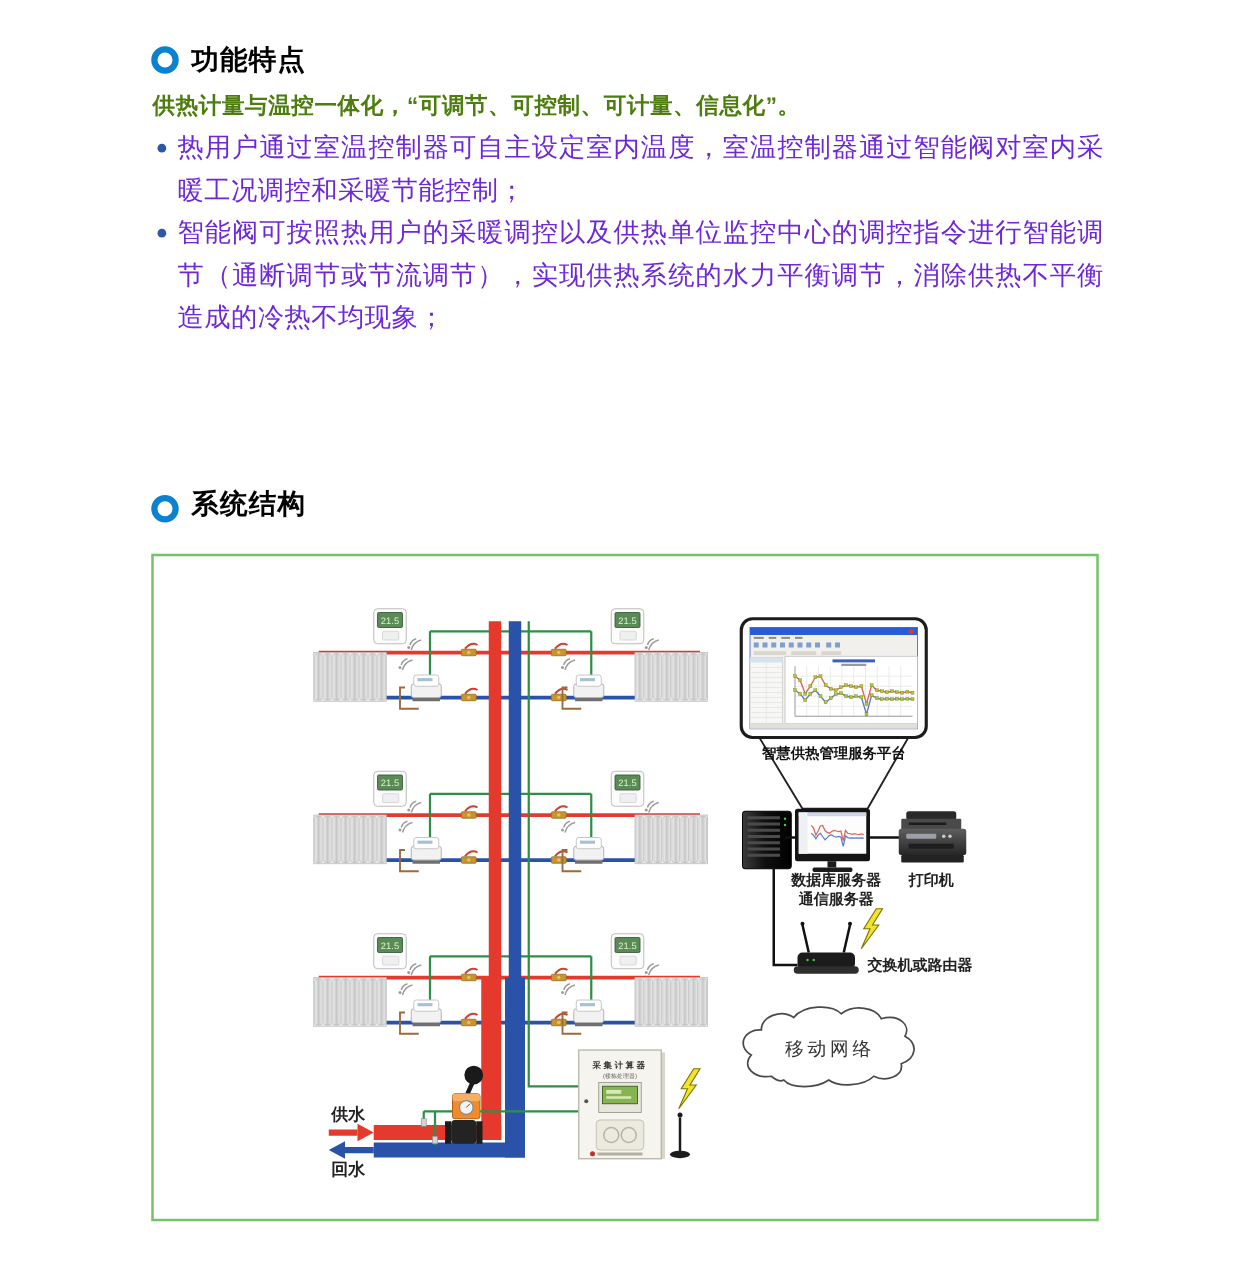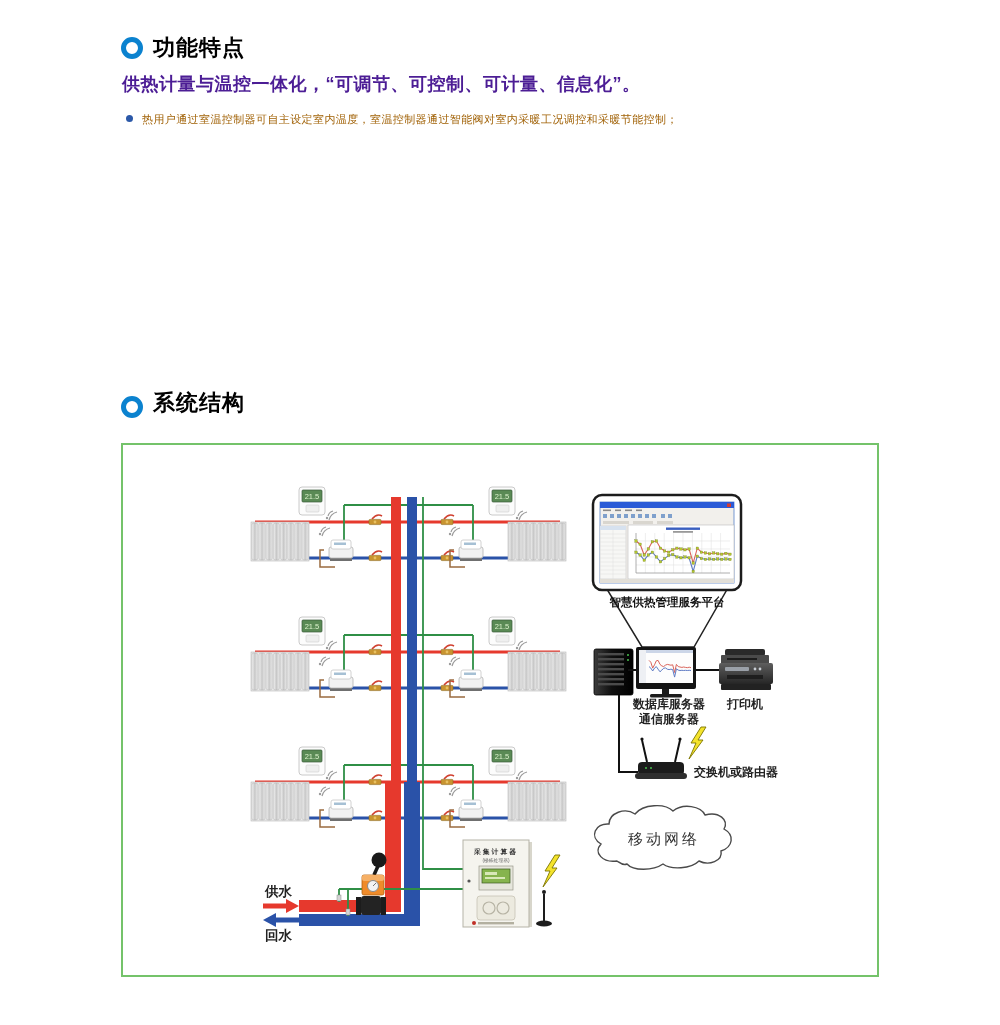--- a/index.html
+++ b/index.html
@@ -5,25 +5,25 @@
   html,body{margin:0;padding:0;}
   body{
     width:1000px;height:1025px;position:relative;background:#ffffff;
     font-family:"Liberation Sans","DejaVu Sans",sans-serif;color:#3f3f3f;
     overflow:hidden;
   }
   .abs{position:absolute;}
   .sec-head{display:flex;align-items:center;gap:10px;}
   .ring{width:12px;height:12px;border:5px solid #0b82cf;border-radius:50%;background:#fff;}
   .sec-title{font-size:22px;font-weight:700;color:#000000;letter-spacing:1px;}
-  .subtitle{font-size:18px;font-weight:700;color:#4c1d95;letter-spacing:0.5px;}
+  .subtitle{font-size:18px;font-weight:700;color:#4d7c0f;letter-spacing:0.5px;}
   ul.bullets{margin:0;padding:0;list-style:none;width:758px;}
   ul.bullets li{
-    position:relative;padding-left:17px;font-size:11px;line-height:34px;
-    color:#a16207;letter-spacing:0.4px;text-align:justify;
+    position:relative;padding-left:17px;font-size:21px;line-height:34px;
+    color:#6d28d9;letter-spacing:0.4px;text-align:justify;
   }
   ul.bullets li::before{
     content:"";position:absolute;left:1px;top:13px;width:7px;height:7px;
     border-radius:50%;background:#2b58a8;
   }
   .diagram-frame{
     left:121px;top:443px;width:754px;height:530px;
     border:2px solid #74c36a;background:#fff;
   }
   svg text{font-family:"Liberation Sans","DejaVu Sans",sans-serif;}
@@ -34,20 +34,21 @@
 
 <div class="abs sec-head" style="left:121px;top:33px;">
   <span class="ring"></span>
   <span class="sec-title">功能特点</span>
 </div>
 
 <div class="abs subtitle" style="left:122px;top:72px;">供热计量与温控一体化，“可调节、可控制、可计量、信息化”。</div>
 
 <ul class="bullets abs" style="left:125px;top:102px;">
   <li>热用户通过室温控制器可自主设定室内温度，室温控制器通过智能阀对室内采暖工况调控和采暖节能控制；</li>
+  <li>智能阀可按照热用户的采暖调控以及供热单位监控中心的调控指令进行智能调节（通断调节或节流调节），实现供热系统的水力平衡调节，消除供热不平衡造成的冷热不均现象；</li>
 </ul>
 
 <div class="abs sec-head" style="left:121px;top:388px;align-items:flex-end;">
   <span class="ring"></span>
   <span class="sec-title">系统结构</span>
 </div>
 
 <div class="abs diagram-frame">
 <svg width="754" height="530" viewBox="0 0 754 530">
   <defs>

